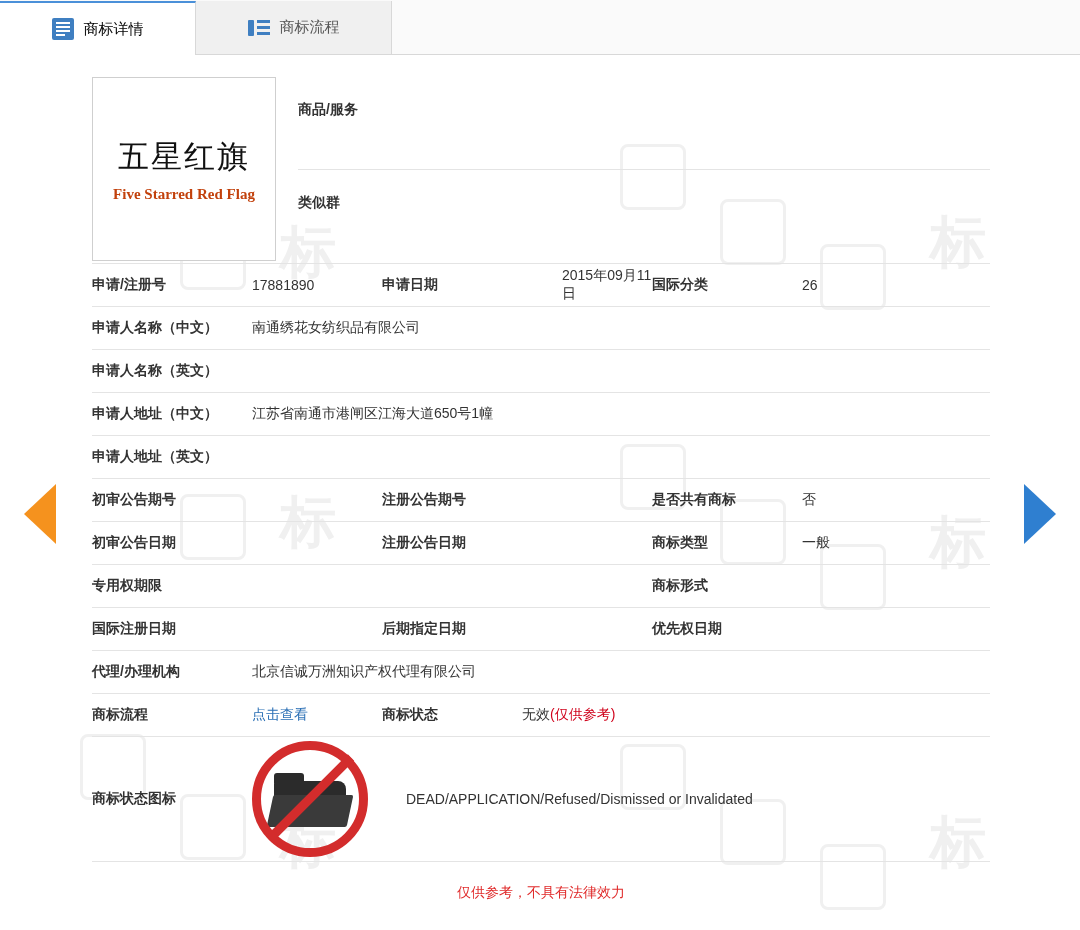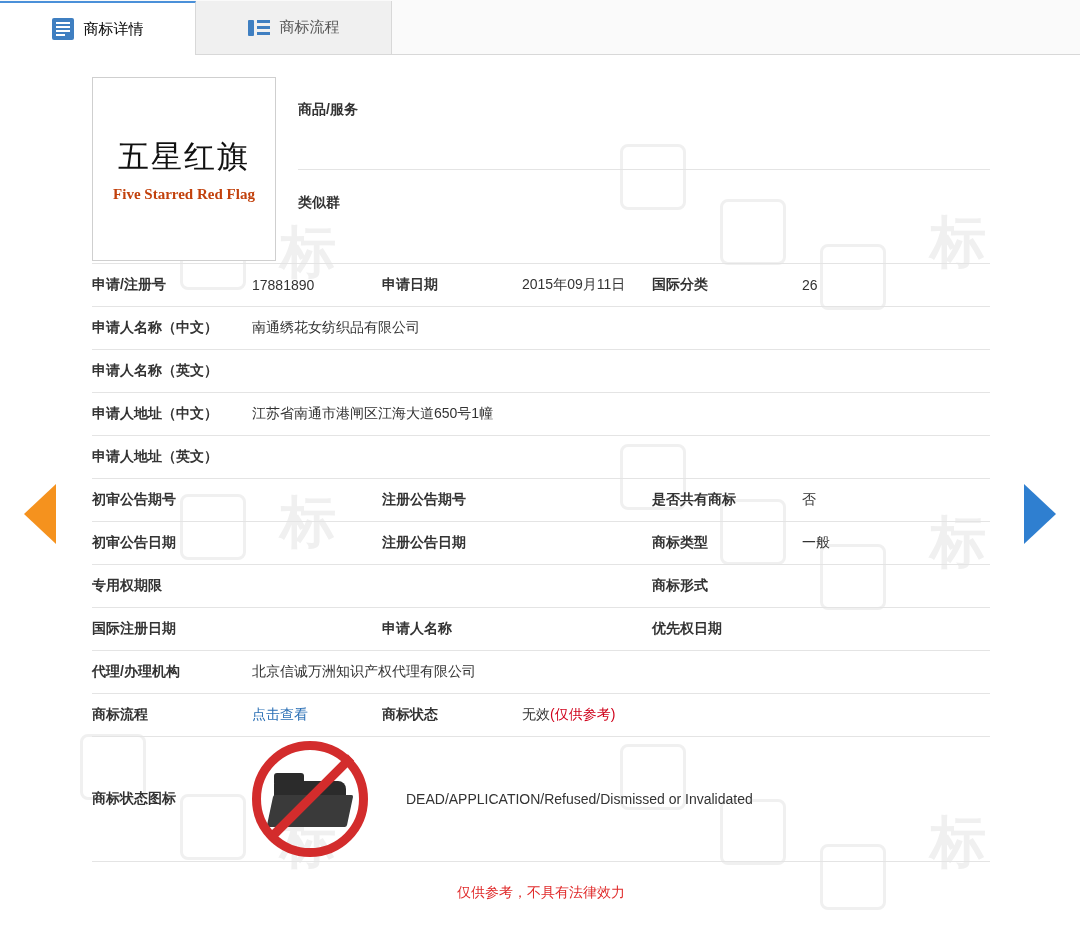--- a/index.html
+++ b/index.html
@@ -188,21 +188,21 @@
     font-size: 14px;
     padding-left: 0;
     flex: none;
   }
   .val {
     color: #333;
     font-size: 14px;
     padding-left: 10px;
   }
   .c1 { width: 290px; }
-  .c2 { width: 270px; }
+  .c2 { width: 270px; gap: 40px; }
   .c3 { flex: 1; }
   .w150 { width: 150px; }
   .w140 { width: 140px; }
   .w130 { width: 130px; }
   .link { color: #2a6fb5; cursor: pointer; }
   .red { color: #d0021b; }
   .status-val { color: #333; }
 
   .statusrow {
     display: flex;
@@ -441,21 +441,21 @@
         <span class="val"></span>
       </div>
     </div>
 
     <div class="row">
       <div class="cell c1">
         <span class="lab w150">国际注册日期</span>
         <span class="val"></span>
       </div>
       <div class="cell c2">
-        <span class="lab w130">申请人名称</span>
+        <span class="lab w130">后期指定日期</span>
         <span class="val"></span>
       </div>
       <div class="cell c3">
         <span class="lab w140">优先权日期</span>
         <span class="val"></span>
       </div>
     </div>
 
     <div class="row">
       <div class="cell" style="width:100%">

